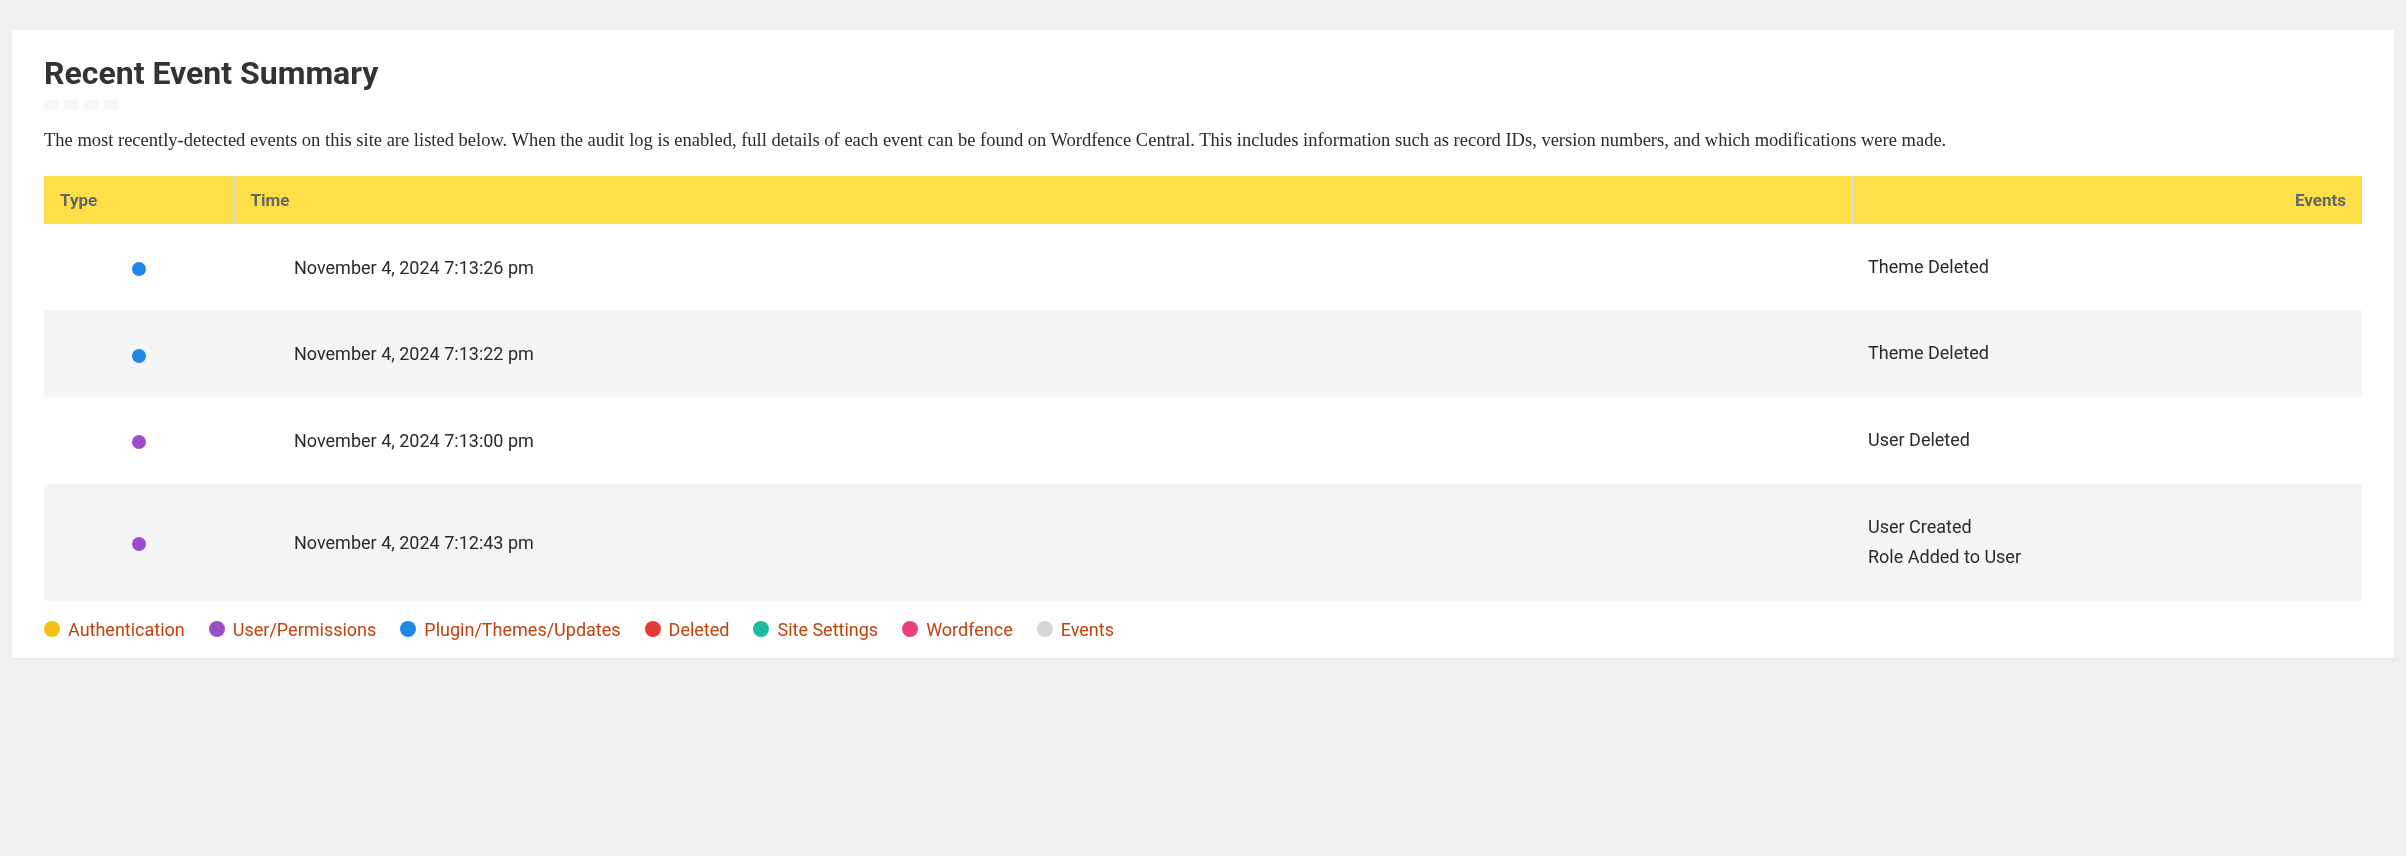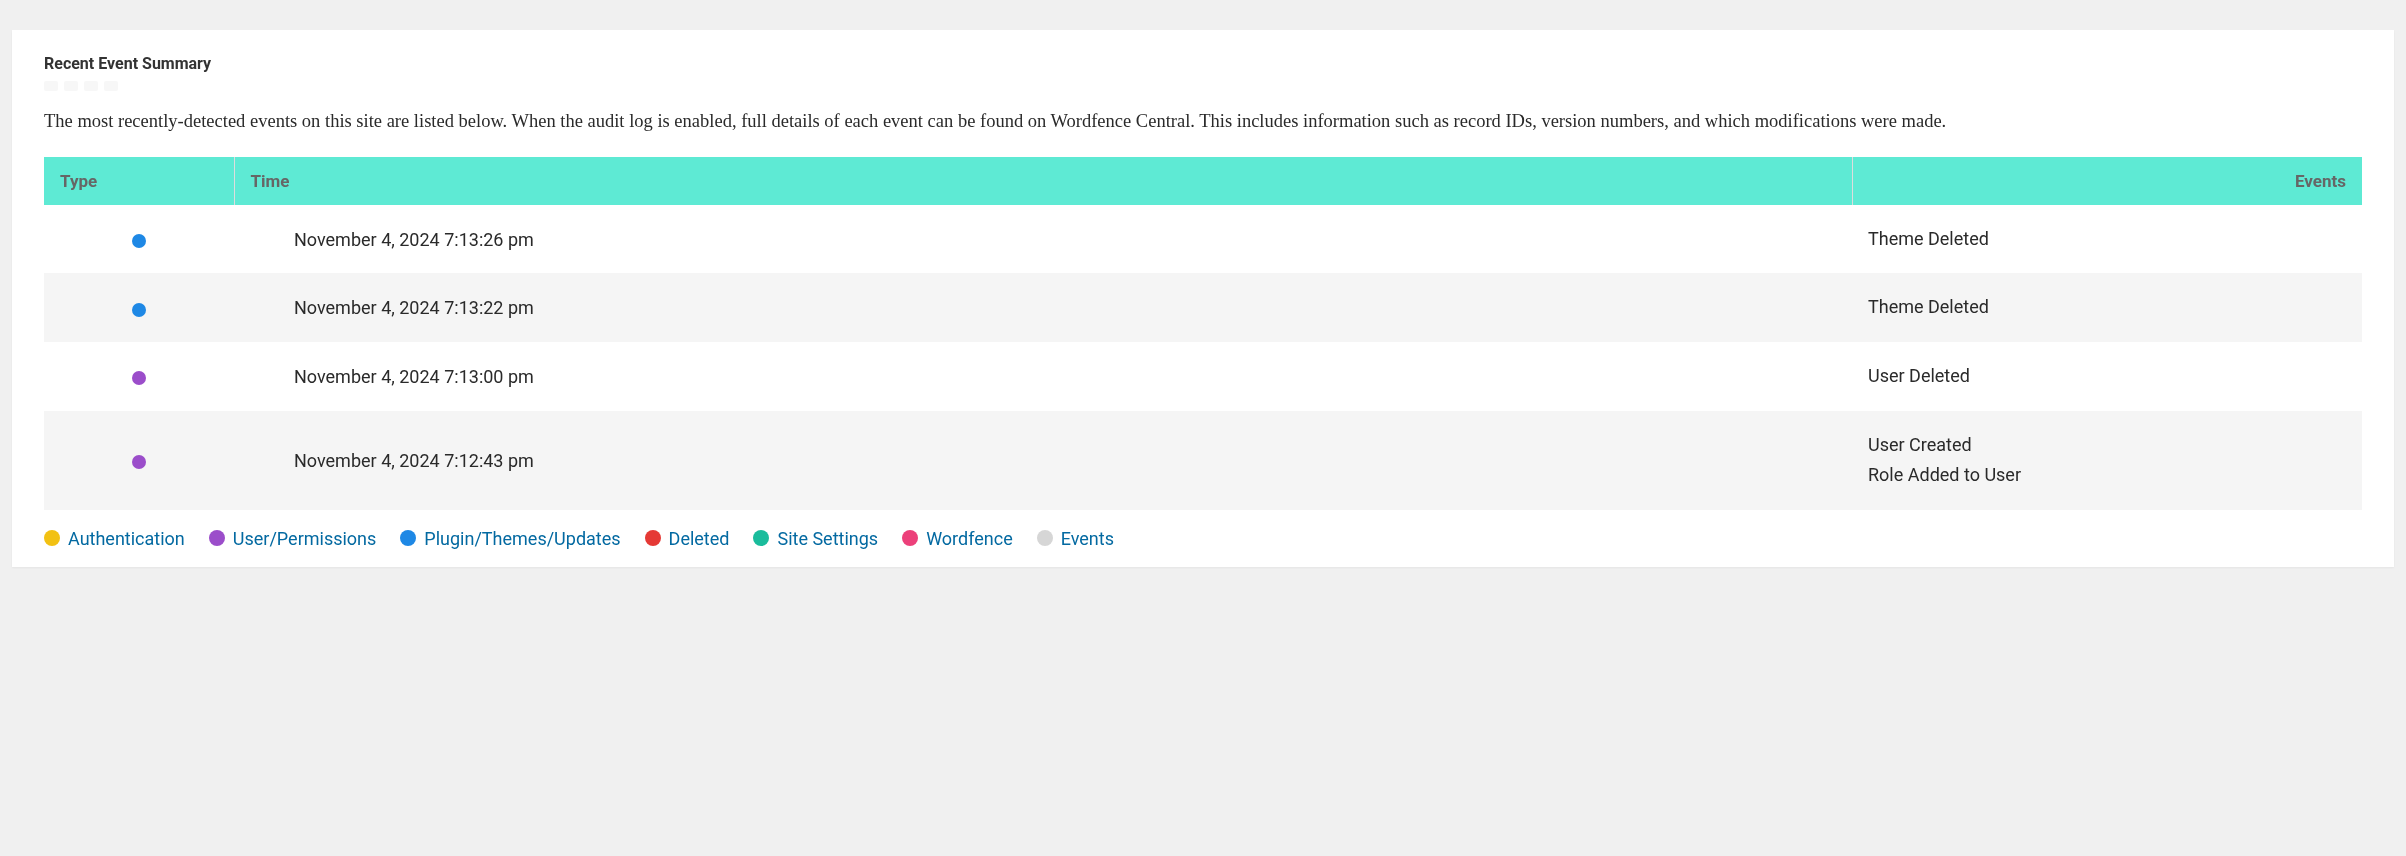--- a/index.html
+++ b/index.html
@@ -12,21 +12,21 @@
       font-family: -apple-system, BlinkMacSystemFont, "Segoe UI", Roboto, "Helvetica Neue", Arial, sans-serif;
       color: #333;
       padding: 30px 12px 20px 12px;
     }
     .card {
       background: #fff;
       padding: 24px 32px 18px 32px;
       box-shadow: 0 1px 2px rgba(0,0,0,0.05);
     }
     .title {
-      font-size: 16px;
+      font-size: 32px;
       font-weight: 700;
       color: #333;
       margin-bottom: 8px;
     }
     .subicons {
       display: flex;
       gap: 6px;
       margin-bottom: 18px;
       opacity: 0.15;
     }
@@ -42,21 +42,21 @@
       color: #2a2a2a;
       margin-bottom: 22px;
       font-family: Liberation Serif, serif;
     }
     table {
       width: 100%;
       border-collapse: collapse;
       margin-bottom: 18px;
     }
     thead th {
-      background: #5eead4;
+      background: #fde047;
       color: #666;
       font-weight: 700;
       font-size: 17px;
       text-align: left;
       padding: 14px 16px;
       border-right: 1px solid #ddd;
     }
     thead th:last-child {
       border-right: none;
     }
@@ -67,21 +67,21 @@
       width: auto;
     }
     thead th.col-events {
       width: 510px;
       text-align: right;
     }
     tbody tr:nth-child(even) {
       background: #f5f5f5;
     }
     tbody td {
-      padding: 19px 16px;
+      padding: 28px 16px;
       font-size: 18px;
       color: #2a2a2a;
       vertical-align: middle;
     }
     tbody td.type-cell {
       text-align: center;
     }
     tbody td.time-cell {
       padding-left: 60px;
     }
@@ -95,21 +95,21 @@
     .event-line {
       display: block;
       line-height: 1.7;
     }
     .legend {
       display: flex;
       flex-wrap: wrap;
       gap: 24px;
       align-items: center;
       font-size: 18px;
-      color: #0369a1;
+      color: #c2410c;
     }
     .legend-item {
       display: flex;
       align-items: center;
       gap: 8px;
     }
     .legend-dot {
       width: 16px;
       height: 16px;
       border-radius: 50%;

